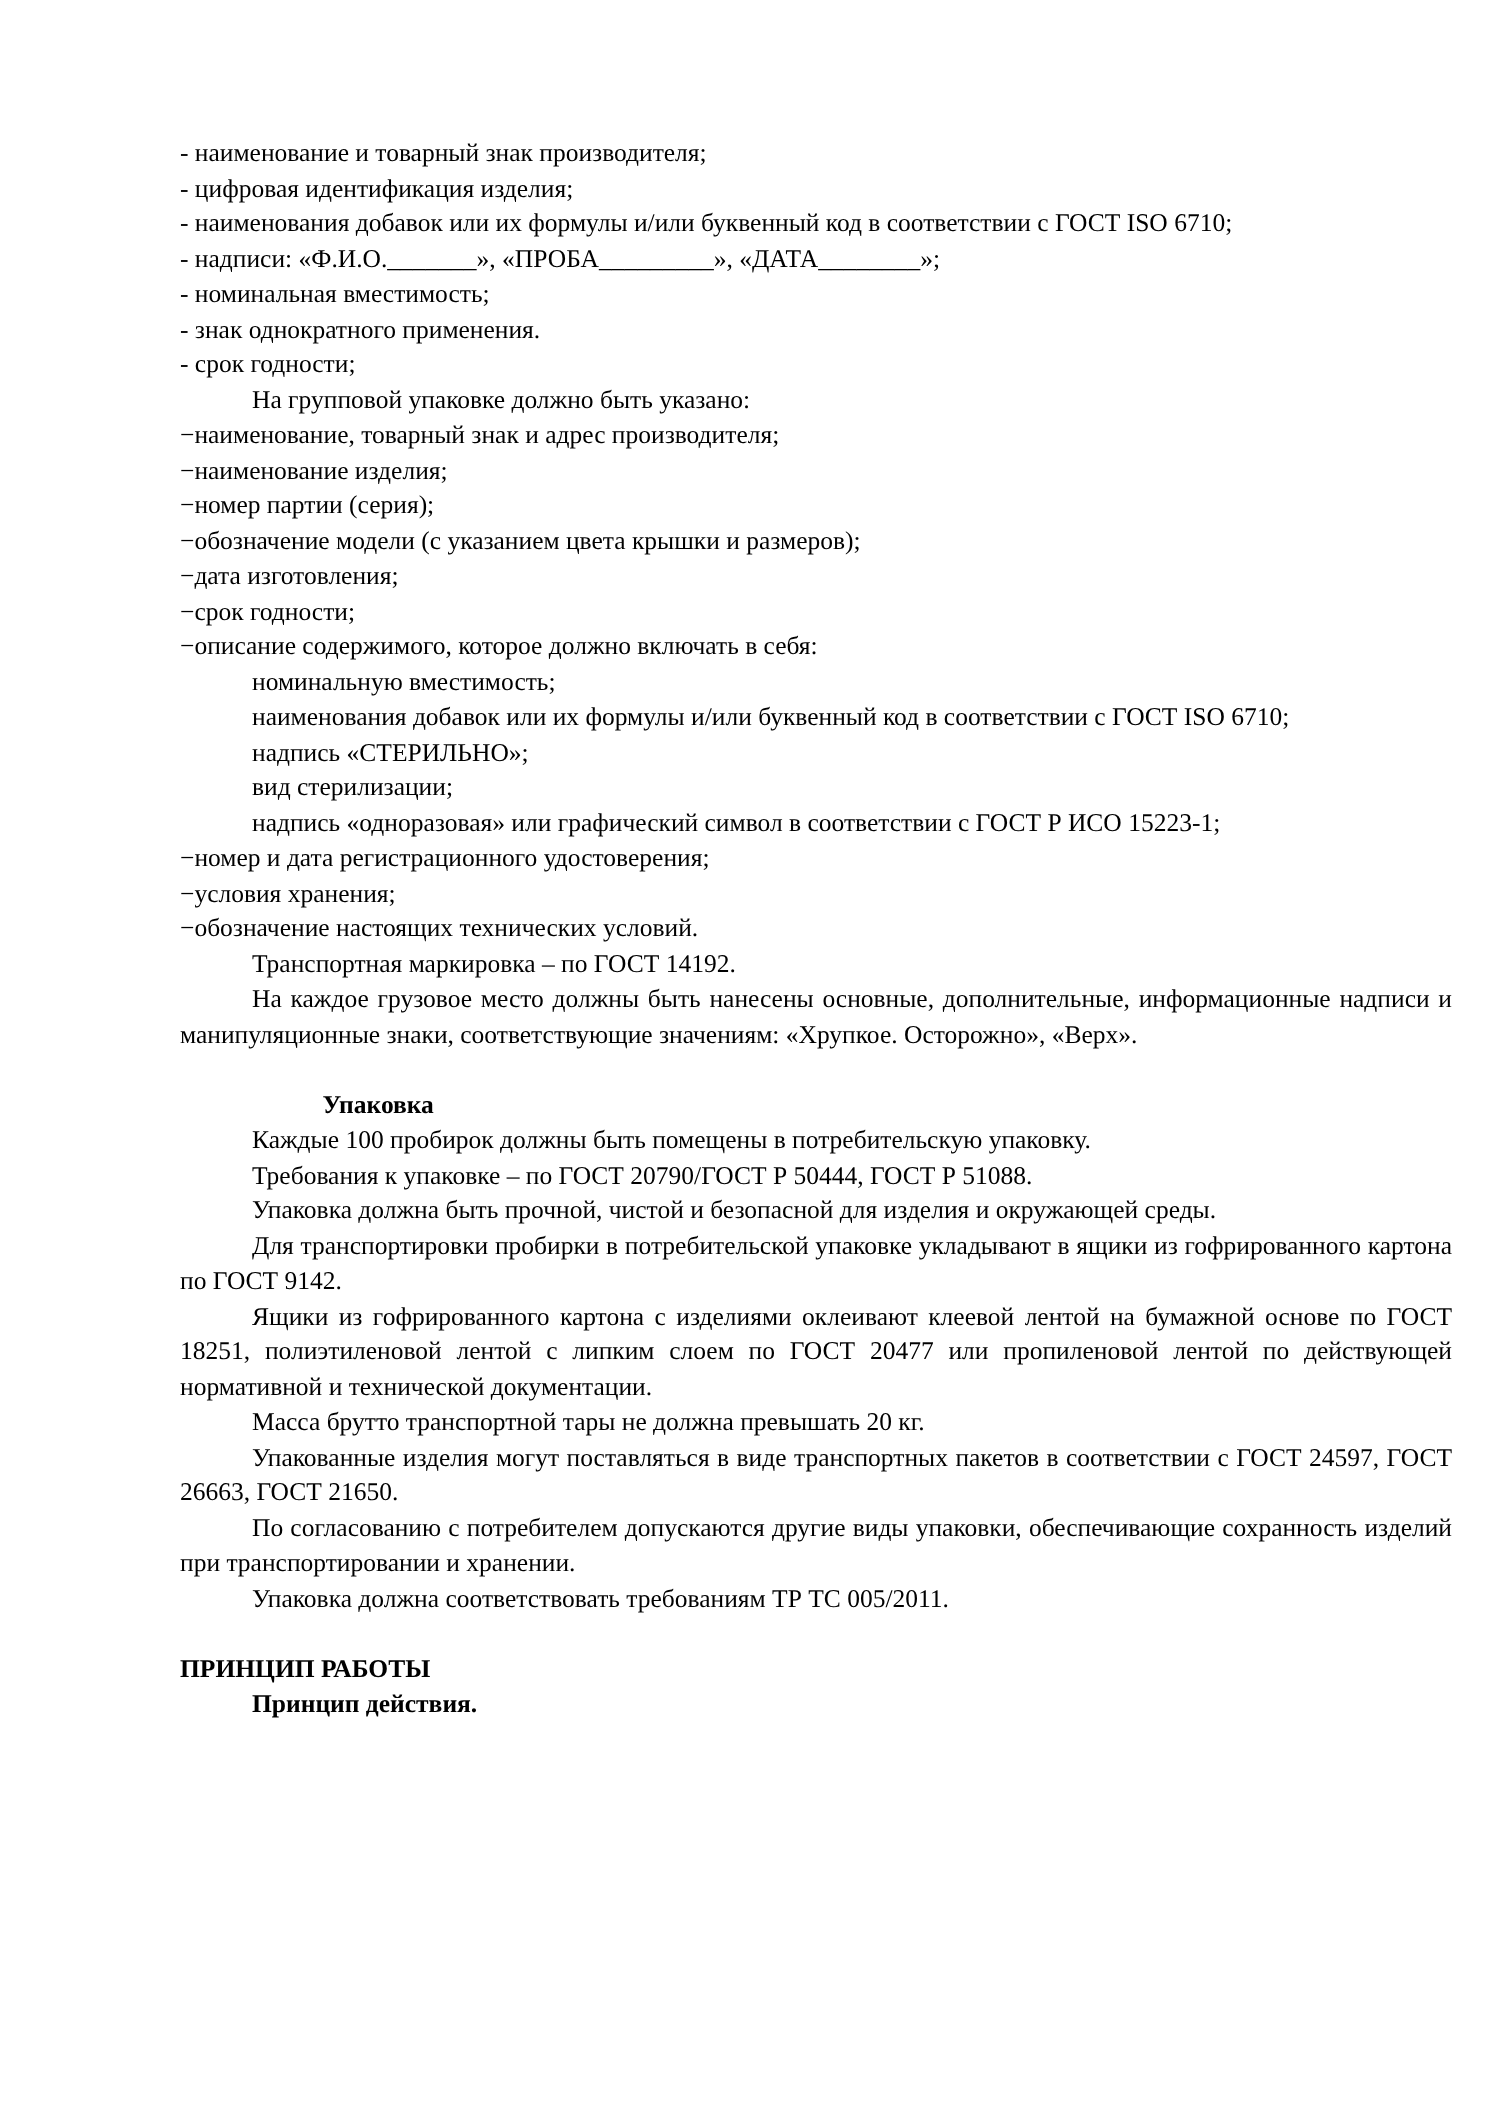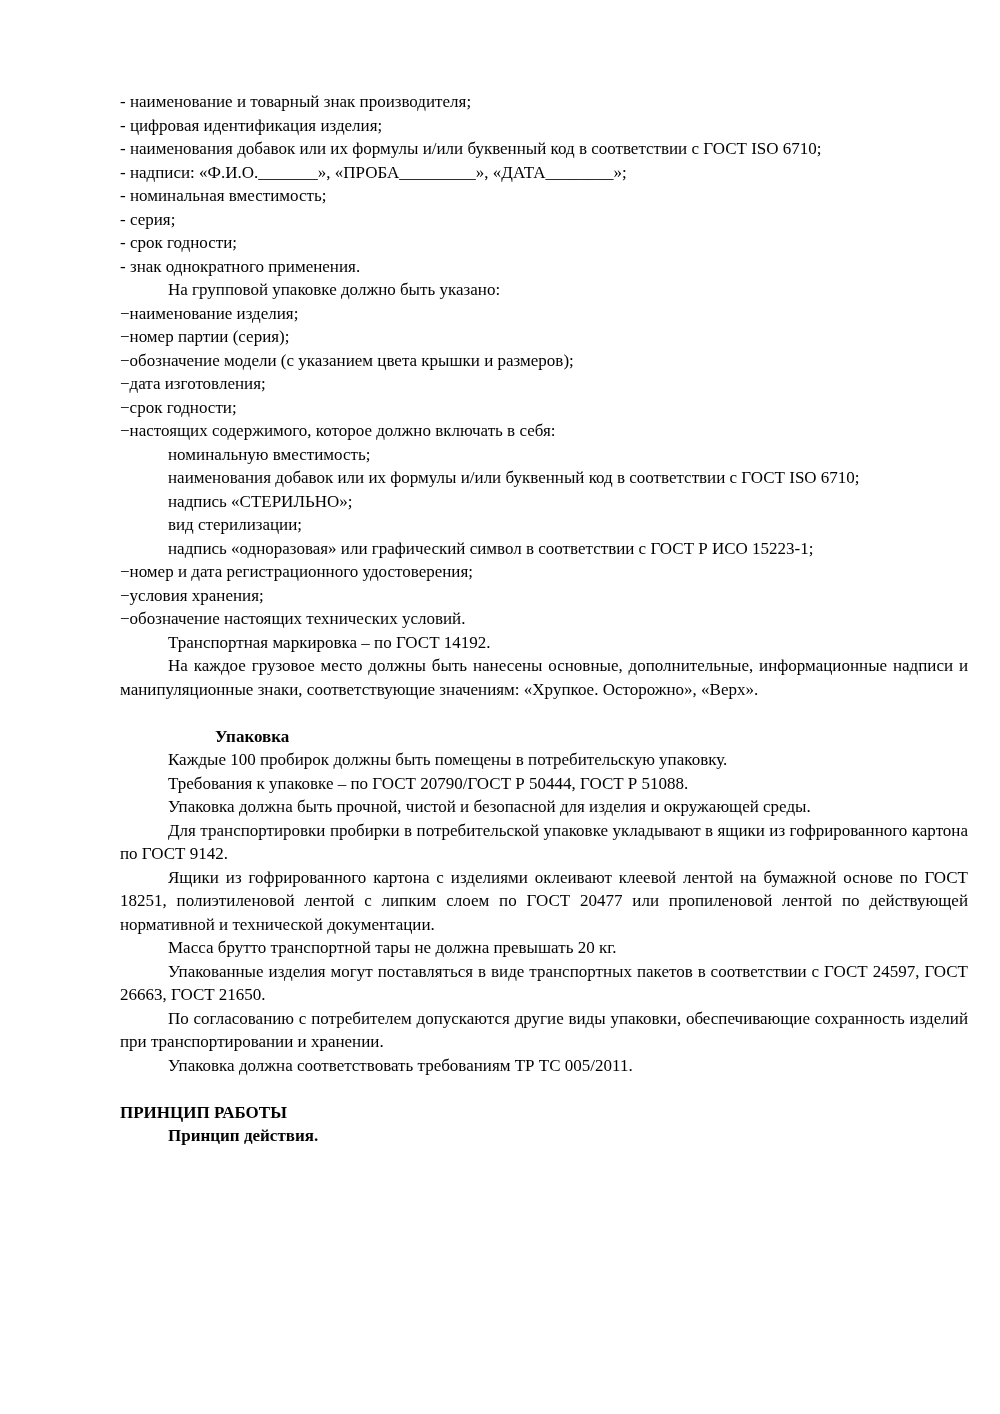--- a/index.html
+++ b/index.html
@@ -57,30 +57,30 @@
 </head>
 <body>
 
 <div class="page">
   <div class="doc-body">
       <p class="p-plain">- наименование и товарный знак производителя;</p>
       <p class="p-plain">- цифровая идентификация изделия;</p>
       <p class="p-plain">- наименования добавок или их формулы и/или буквенный код в соответствии с ГОСТ ISO 6710;</p>
       <p class="p-plain">- надписи: «Ф.И.О._______», «ПРОБА_________», «ДАТА________»;</p>
       <p class="p-plain">- номинальная вместимость;</p>
-      <p class="p-plain">- серия;</p>
+      <p class="p-plain">- знак однократного применения.</p>
       <p class="p-plain">- срок годности;</p>
-      <p class="p-plain">- знак однократного применения.</p>
       <p class="p-indent">На групповой упаковке должно быть указано:</p>
+      <p class="p-plain">−наименование, товарный знак и адрес производителя;</p>
       <p class="p-plain">−наименование изделия;</p>
       <p class="p-plain">−номер партии (серия);</p>
       <p class="p-plain">−обозначение модели (с указанием цвета крышки и размеров);</p>
       <p class="p-plain">−дата изготовления;</p>
       <p class="p-plain">−срок годности;</p>
-      <p class="p-plain">−настоящих содержимого, которое должно включать в себя:</p>
+      <p class="p-plain">−описание содержимого, которое должно включать в себя:</p>
       <p class="p-indent">номинальную вместимость;</p>
       <p class="p-indent">наименования добавок или их формулы и/или буквенный код в соответствии с ГОСТ ISO 6710;</p>
       <p class="p-indent">надпись «СТЕРИЛЬНО»;</p>
       <p class="p-indent">вид стерилизации;</p>
       <p class="p-indent">надпись «одноразовая» или графический символ в соответствии с ГОСТ Р ИСО 15223-1;</p>
       <p class="p-plain">−номер и дата регистрационного удостоверения;</p>
       <p class="p-plain">−условия хранения;</p>
       <p class="p-plain">−обозначение настоящих технических условий.</p>
       <p class="p-indent">Транспортная маркировка – по ГОСТ 14192.</p>
       <p class="p-indent">На каждое грузовое место должны быть нанесены основные, дополнительные, информационные надписи и манипуляционные знаки, соответствующие значениям: «Хрупкое. Осторожно», «Верх».</p>

